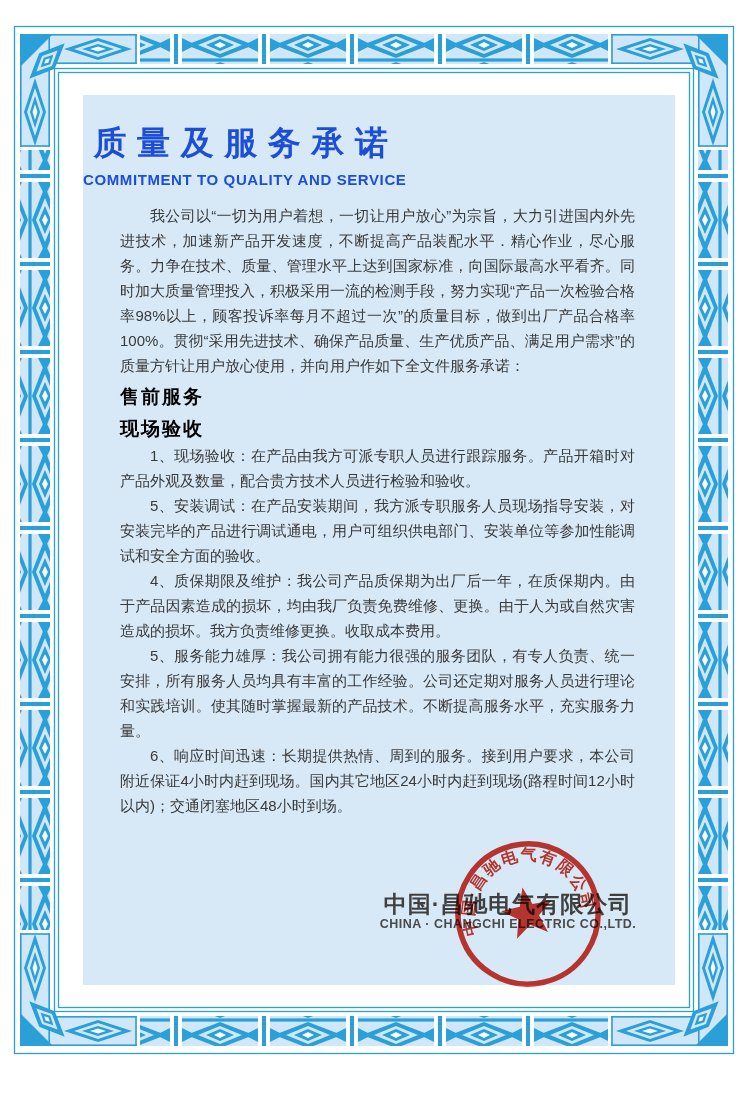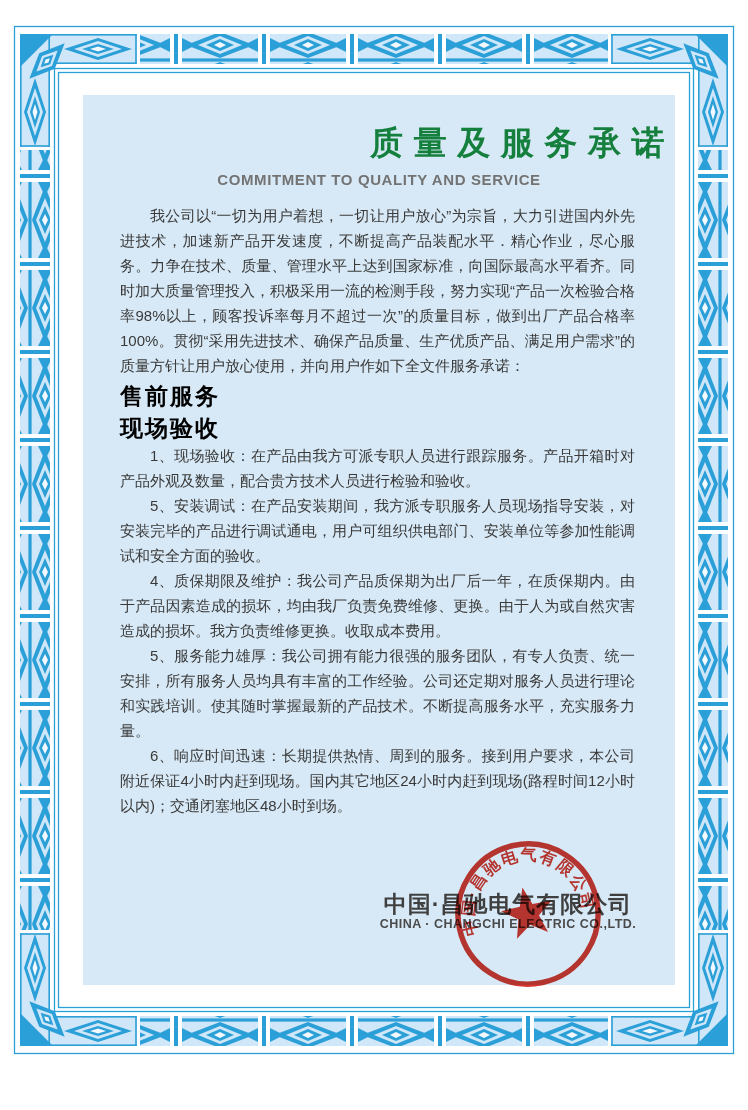--- a/index.html
+++ b/index.html
@@ -1,27 +1,27 @@
 <!DOCTYPE html>
 <html><head>
 <meta charset="utf-8">
 <style>
   html,body{margin:0;padding:0;background:#ffffff;}
   body{width:748px;height:1110px;position:relative;overflow:hidden;
        font-family:"Liberation Sans","DejaVu Sans",sans-serif;}
   .frame-svg{position:absolute;left:0;top:0;width:748px;height:1110px;}
   .panel{position:absolute;left:83px;top:95px;width:592px;height:890px;
          background:#d7e9f6;}
-  .doc-title{margin:26px 0 0;text-align:right;font-size:33px;font-weight:bold;
-             letter-spacing:.32em;text-indent:.32em;color:#15803d;}
-  .doc-subtitle{margin:5px 0 0;text-align:center;font-size:15px;font-weight:bold;
-                letter-spacing:.04em;color:#737373;}
+  .doc-title{margin:26px 0 0;text-align:left;font-size:33px;font-weight:bold;
+             letter-spacing:.32em;text-indent:.32em;color:#1d4ed8;}
+  .doc-subtitle{margin:5px 0 0;font-size:15px;font-weight:bold;
+                letter-spacing:.04em;color:#1d4ed8;}
   .body-text{padding:15px 40px 0 37px;font-size:15px;line-height:25px;color:#3a3a3a;}
   .body-text p{margin:0;text-indent:2em;text-align:justify;}
-  .sec-heading{margin:5px 0 1px;font-size:23px;font-weight:bold;color:#000;
+  .sec-heading{margin:5px 0 1px;font-size:19px;font-weight:bold;color:#000;
                letter-spacing:2px;line-height:27px;}
   .footer-block{position:absolute;left:242px;top:796px;width:366px;text-align:center;}
   .company-cn{font-size:23px;font-weight:bold;color:#3f3f3f;letter-spacing:1px;line-height:26px;}
   .company-en{font-size:12.5px;font-weight:bold;color:#4a4a4a;letter-spacing:.5px;line-height:15px;}
   .stamp{position:absolute;left:368px;top:742px;width:154px;height:154px;
          mix-blend-mode:multiply;opacity:.92;transform:rotate(-12deg);}
 </style>
 </head>
 <body>
 

